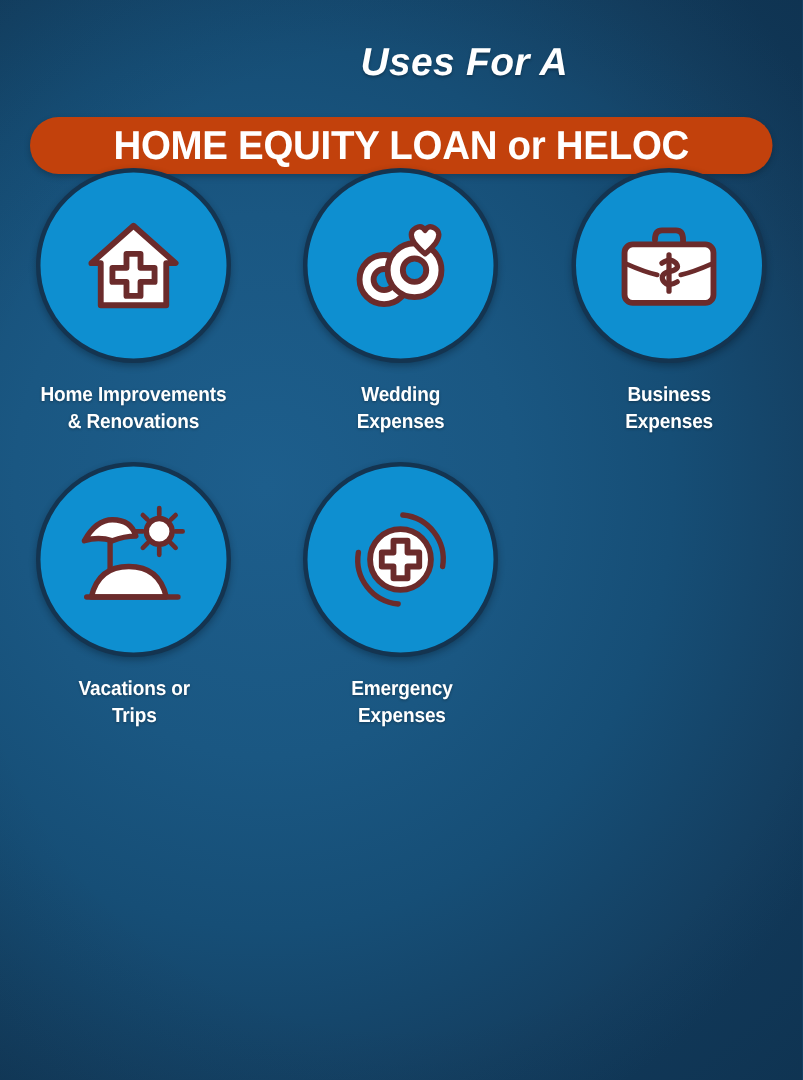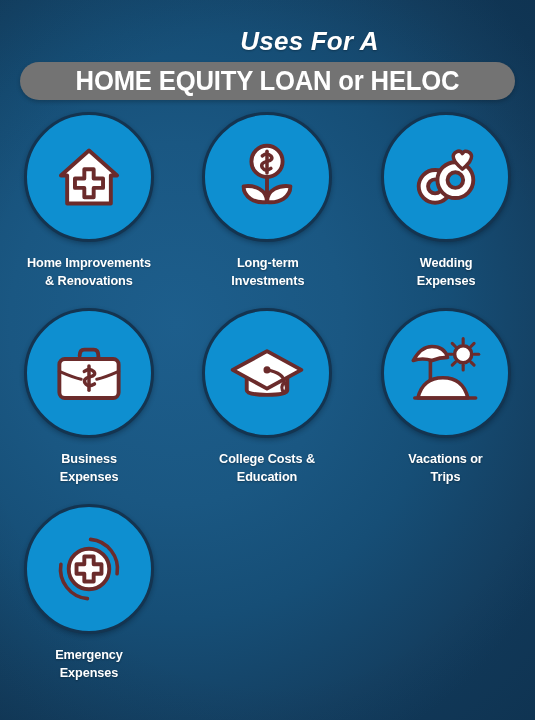--- a/index.html
+++ b/index.html
@@ -56,25 +56,25 @@
     font-style: italic;
     font-weight: bold;
     letter-spacing: 0.2px;
     font-family: "Liberation Sans", sans-serif;
     text-shadow: 0 1px 2px rgba(0,0,0,0.28);
     margin-left: 42px;
   }
   .banner {
     position: absolute;
     left: 20px;
-    top: 62px;
+    top: 78px;
     width: 495px;
     height: 38px;
     border-radius: 19px;
-    background: #737373;
+    background: #c2410c;
     box-shadow: 0 2px 4px rgba(0,0,0,0.22);
   }
   .banner-text {
     position: absolute;
     left: 0;
     top: 0;
     width: 100%;
     height: 38px;
     line-height: 38px;
     text-align: center;
@@ -156,36 +156,20 @@
             <g fill="#ffffff" stroke="#6b2b2b" stroke-width="5" stroke-linejoin="round" stroke-linecap="round">
               <path d="M50 16 L86 48 L78 48 L78 84 L22 84 L22 48 L14 48 Z"></path>
               <path d="M44 40 L56 40 L56 52 L68 52 L68 64 L56 64 L56 76 L44 76 L44 64 L32 64 L32 52 L44 52 Z"></path>
             </g>
           </svg>
         </div>
         <div class="caption">Home Improvements
 &amp; Renovations</div>
       </div>
 
-      <div class="cell">
-        <div class="bubble">
-          <svg viewBox="0 0 100 100">
-            <g stroke="#6b2b2b" stroke-width="5" stroke-linejoin="round" stroke-linecap="round">
-              <path d="M50 36 L50 80" fill="none"></path>
-              <circle cx="50" cy="30" r="20" fill="#ffffff"></circle>
-              <path d="M44 23 q6 -5 11 0 q4 5 -5 7 q-9 2 -6 8 q4 6 11 1" fill="none" stroke-width="4.5"></path>
-              <path d="M50 17 L50 45" fill="none" stroke-width="4.5"></path>
-              <path d="M50 82 C50 66 34 60 20 62 C20 76 34 84 50 82 Z" fill="#ffffff"></path>
-              <path d="M50 82 C50 66 66 60 80 62 C80 76 66 84 50 82 Z" fill="#ffffff"></path>
-            </g>
-          </svg>
-        </div>
-        <div class="caption">Long-term
-Investments</div>
-      </div>
 
 
       <div class="cell">
         <div class="bubble">
           <svg viewBox="0 0 100 100">
             <g stroke="#6b2b2b" stroke-width="5" stroke-linecap="round" stroke-linejoin="round">
               <circle cx="36" cy="62" r="21" fill="#ffffff"></circle>
               <circle cx="36" cy="62" r="9" fill="#0e8fd0"></circle>
               <circle cx="62" cy="54" r="23" fill="#ffffff"></circle>
               <circle cx="62" cy="54" r="10" fill="#0e8fd0"></circle>
@@ -207,35 +191,20 @@
               <path d="M88 48 q-18 8 -28 10" fill="none" stroke-width="4"></path>
               <path d="M44 48 q7 -5 12 0 q4 5 -5 7 q-9 2 -6 8 q4 6 12 1" fill="none" stroke-width="4.5"></path>
               <path d="M50 41 L50 72" fill="none" stroke-width="4.5"></path>
             </g>
           </svg>
         </div>
         <div class="caption">Business
 Expenses</div>
       </div>
 
-      <div class="cell">
-        <div class="bubble">
-          <svg viewBox="0 0 100 100">
-            <g stroke="#6b2b2b" stroke-width="5" stroke-linecap="round" stroke-linejoin="round">
-              <path d="M24 50 L24 72 q0 6 26 6 q26 0 26 -6 L76 50" fill="#ffffff"></path>
-              <path d="M50 22 L94 46 L50 70 L6 46 Z" fill="#ffffff"></path>
-              <circle cx="50" cy="46" r="4.5" fill="#6b2b2b" stroke="none"></circle>
-              <path d="M50 46 q22 4 22 16" fill="none" stroke-width="4"></path>
-              <path d="M72 62 q-6 6 0 14 q6 -8 0 -14 Z" fill="#ffffff" stroke-width="4"></path>
-            </g>
-          </svg>
-        </div>
-        <div class="caption">College Costs &amp;
-Education</div>
-      </div>
 
 
       <div class="cell">
         <div class="bubble">
           <svg viewBox="0 0 100 100">
             <g stroke="#6b2b2b" stroke-width="4.6" stroke-linecap="round" stroke-linejoin="round">
               <circle cx="72" cy="26" r="11" fill="#ffffff"></circle>
               <g fill="none" stroke-width="4">
                 <path d="M72 6 L72 12"></path>
                 <path d="M72 40 L72 46"></path>

